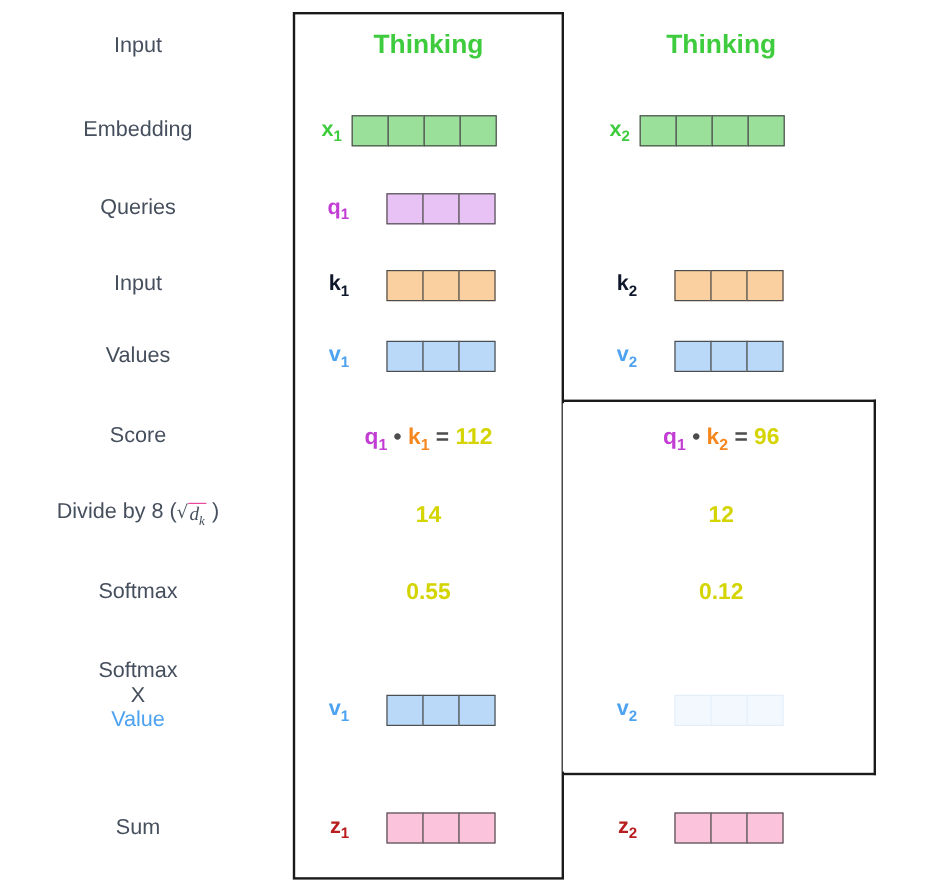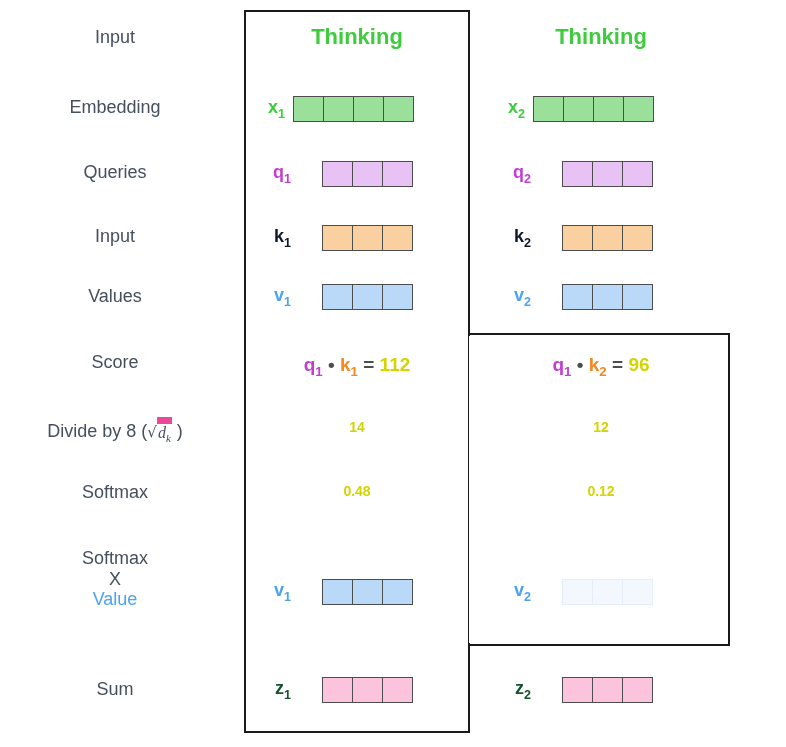--- a/index.html
+++ b/index.html
@@ -64,21 +64,21 @@
     font-style: italic;
     font-size: 16px;
     display: inline-block;
   }
   .row-label .radic {
     font-style: normal;
     font-family: "DejaVu Sans", sans-serif;
     font-size: 15px;
   }
   .row-label .overbar {
-    border-top: 7px solid #ec4899;
+    border-top: 1px solid #ec4899;
     padding: 0 1px;
     display: inline-block;
     position: relative;
     top: 1px;
     text-align: center;
   }
   .row-label sub {
     font-size: 0.68em;
   }
   .label-value-blue {
@@ -132,21 +132,21 @@
 
   
   .n-x { color: #3ecc3e; }
   .c-x { background: #9adf9a; border-color: #4d4d4d; }
   .n-q { color: #c23dd4; }
   .c-q { background: #e9c2f5; border-color: #4d4d4d; }
   .n-k { color: #0f172a; }
   .c-k { background: #fad0a0; border-color: #4d4d4d; }
   .n-v { color: #4da3f0; }
   .c-v { background: #bad9f8; border-color: #4d4d4d; }
-  .n-z { color: #14532d; }
+  .n-z { color: #b91c1c; }
   .c-z { background: #fbc3dc; border-color: #4d4d4d; }
 
   
   .c-v-faded { background: #f2f8fe; border-color: #e4eef8; }
 
   
   .expr {
     position: absolute;
     font-size: 19px;
     font-weight: bold;
@@ -155,21 +155,21 @@
     width: 226px;
     line-height: 1;
   }
   .expr sub { font-size: 0.7em; }
   .e-q { color: #c23dd4; }
   .e-k { color: #f5871f; }
   .e-op { color: #4d4d4d; }
   .e-num { color: #d4d400; }
   .num-only {
     position: absolute;
-    font-size: 14px;
+    font-size: 19px;
     font-weight: bold;
     color: #d4d400;
     text-align: center;
     width: 226px;
     white-space: nowrap;
     line-height: 1;
   }
 </style>
 </head>
 <body>
@@ -249,28 +249,20 @@
   <div class="vec" style="left:508px; top:94px">
     <span class="vec-name n-x">x<sub>2</sub></span>
     <span class="cells">
       <span class="cell c-x"></span>
       <span class="cell c-x"></span>
       <span class="cell c-x"></span>
       <span class="cell c-x"></span>
     </span>
   </div>
 
-  <div class="vec" style="left:511px; top:159px">
-    <span class="vec-name n-q" style="width:20px">q<sub>2</sub></span>
-    <span class="cells" style="margin-left:23px">
-      <span class="cell c-q"></span>
-      <span class="cell c-q"></span>
-      <span class="cell c-q"></span>
-    </span>
-  </div>
 
   <div class="vec" style="left:511px; top:223px">
     <span class="vec-name n-k" style="width:20px">k<sub>2</sub></span>
     <span class="cells" style="margin-left:23px">
       <span class="cell c-k"></span>
       <span class="cell c-k"></span>
       <span class="cell c-k"></span>
     </span>
   </div>
 
@@ -295,21 +287,21 @@
     <span class="e-q">q<sub>1</sub></span>
     <span class="e-op">•</span>
     <span class="e-k">k<sub>2</sub></span>
     <span class="e-op">=</span>
     <span class="e-num">96</span>
   </div>
 
   <div class="num-only" style="left:244px; top:420px">14</div>
   <div class="num-only" style="left:488px; top:420px">12</div>
 
-  <div class="num-only" style="left:244px; top:484px">0.48</div>
+  <div class="num-only" style="left:244px; top:484px">0.55</div>
   <div class="num-only" style="left:488px; top:484px">0.12</div>
 
   <div class="vec" style="left:271px; top:577px">
     <span class="vec-name n-v" style="width:20px">v<sub>1</sub></span>
     <span class="cells" style="margin-left:23px">
       <span class="cell c-v"></span>
       <span class="cell c-v"></span>
       <span class="cell c-v"></span>
     </span>
   </div>

